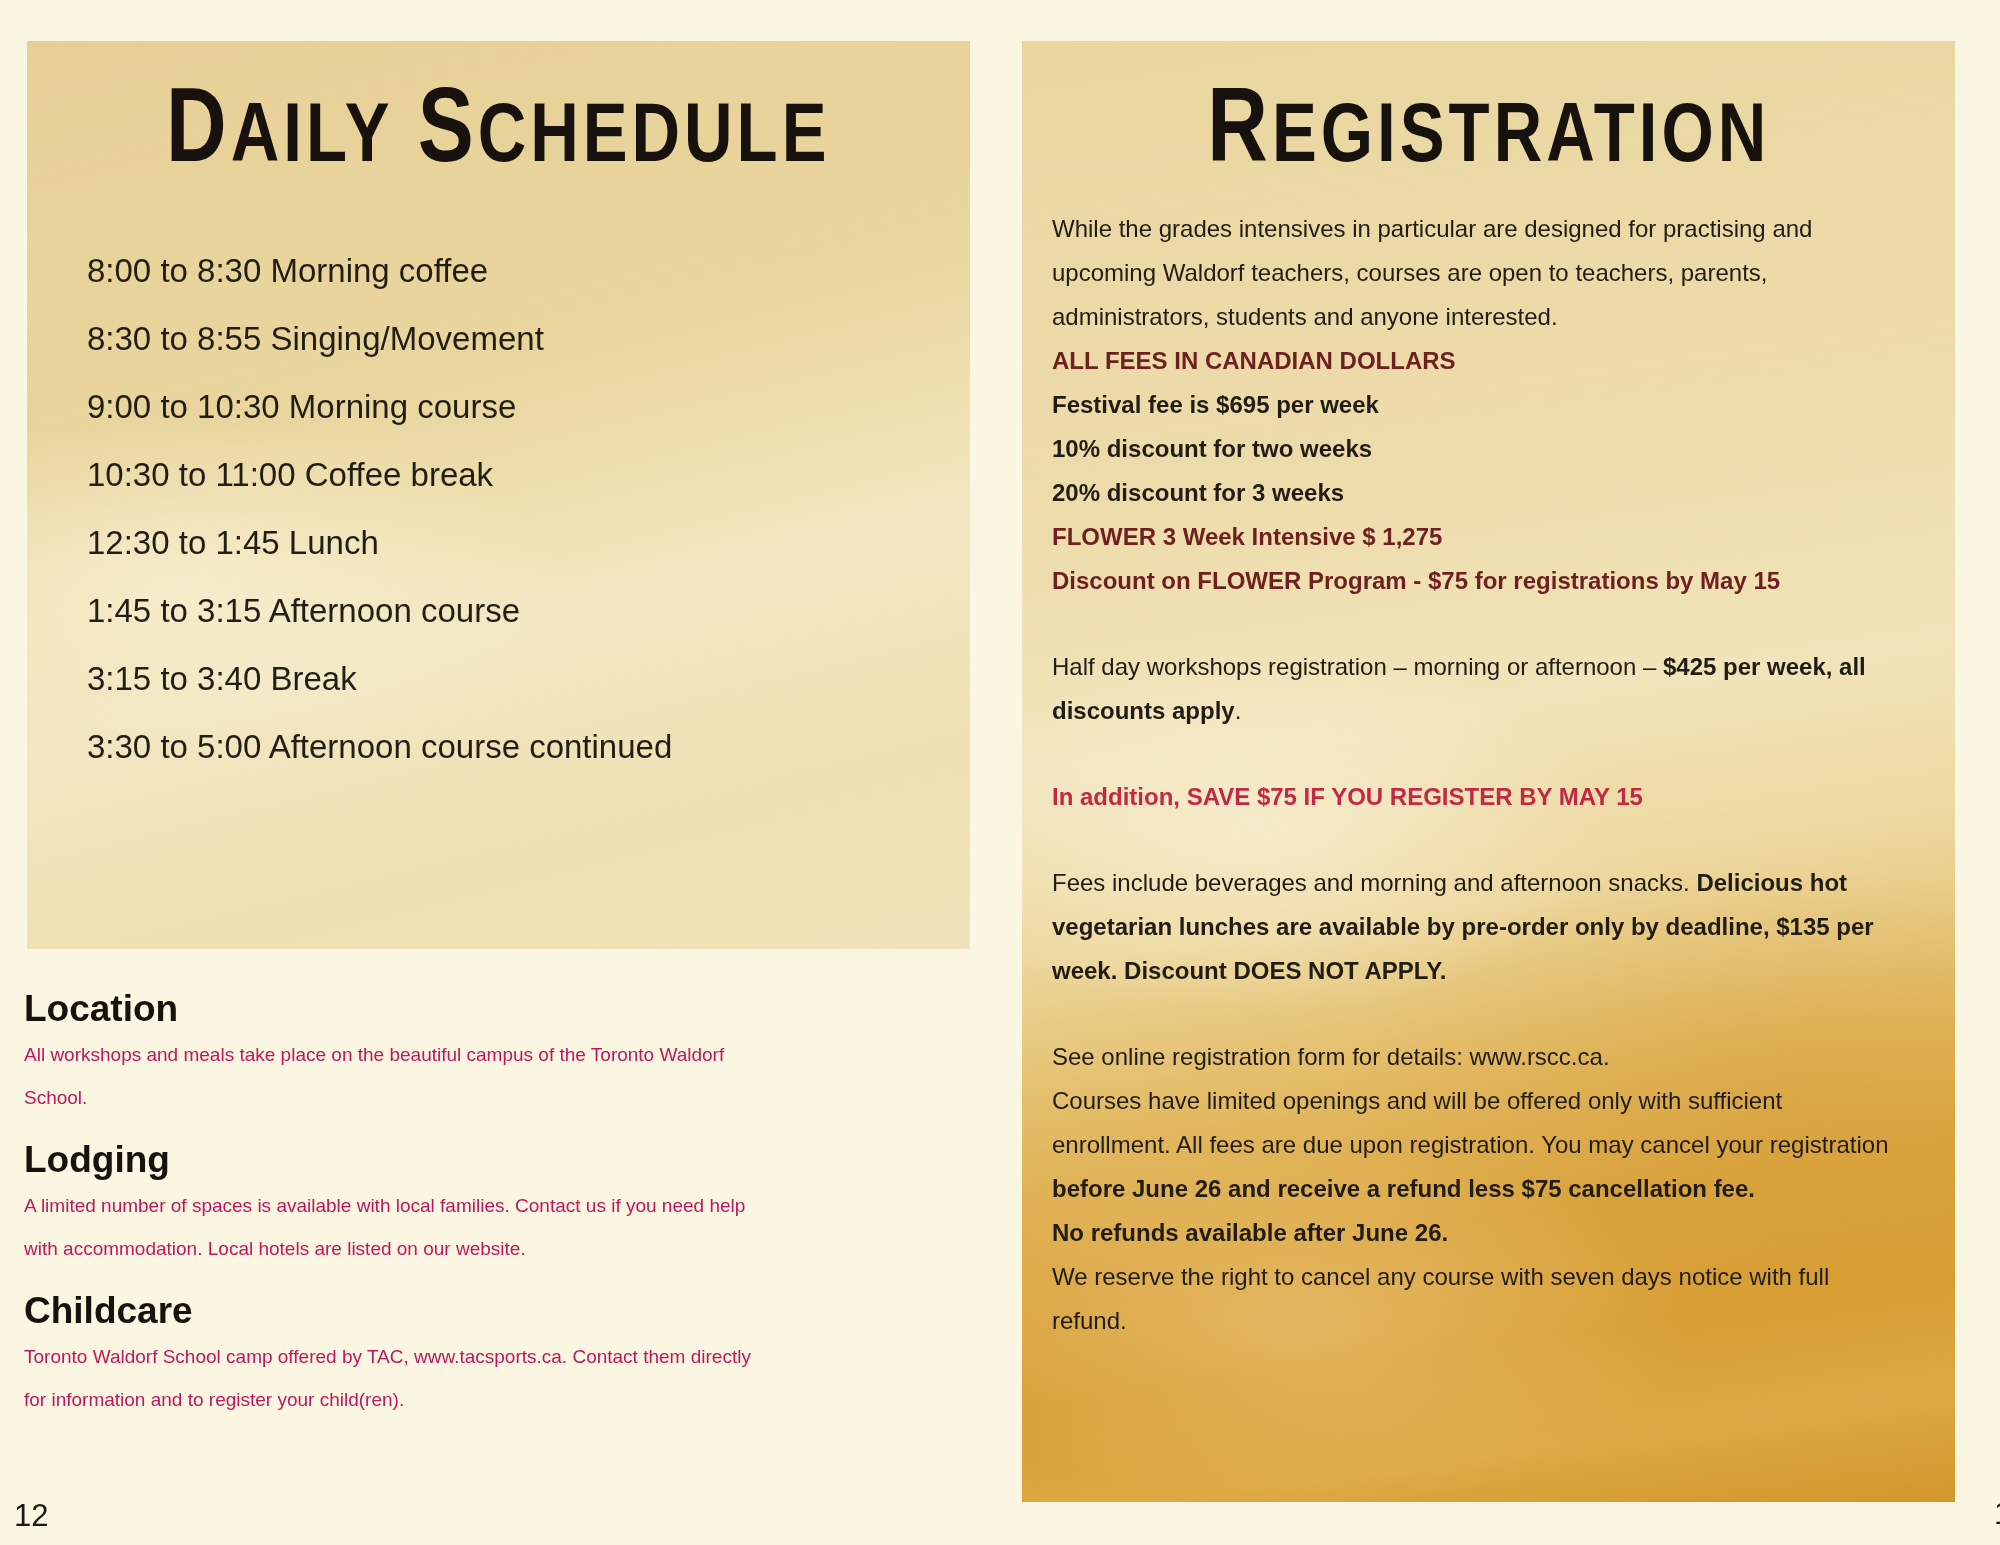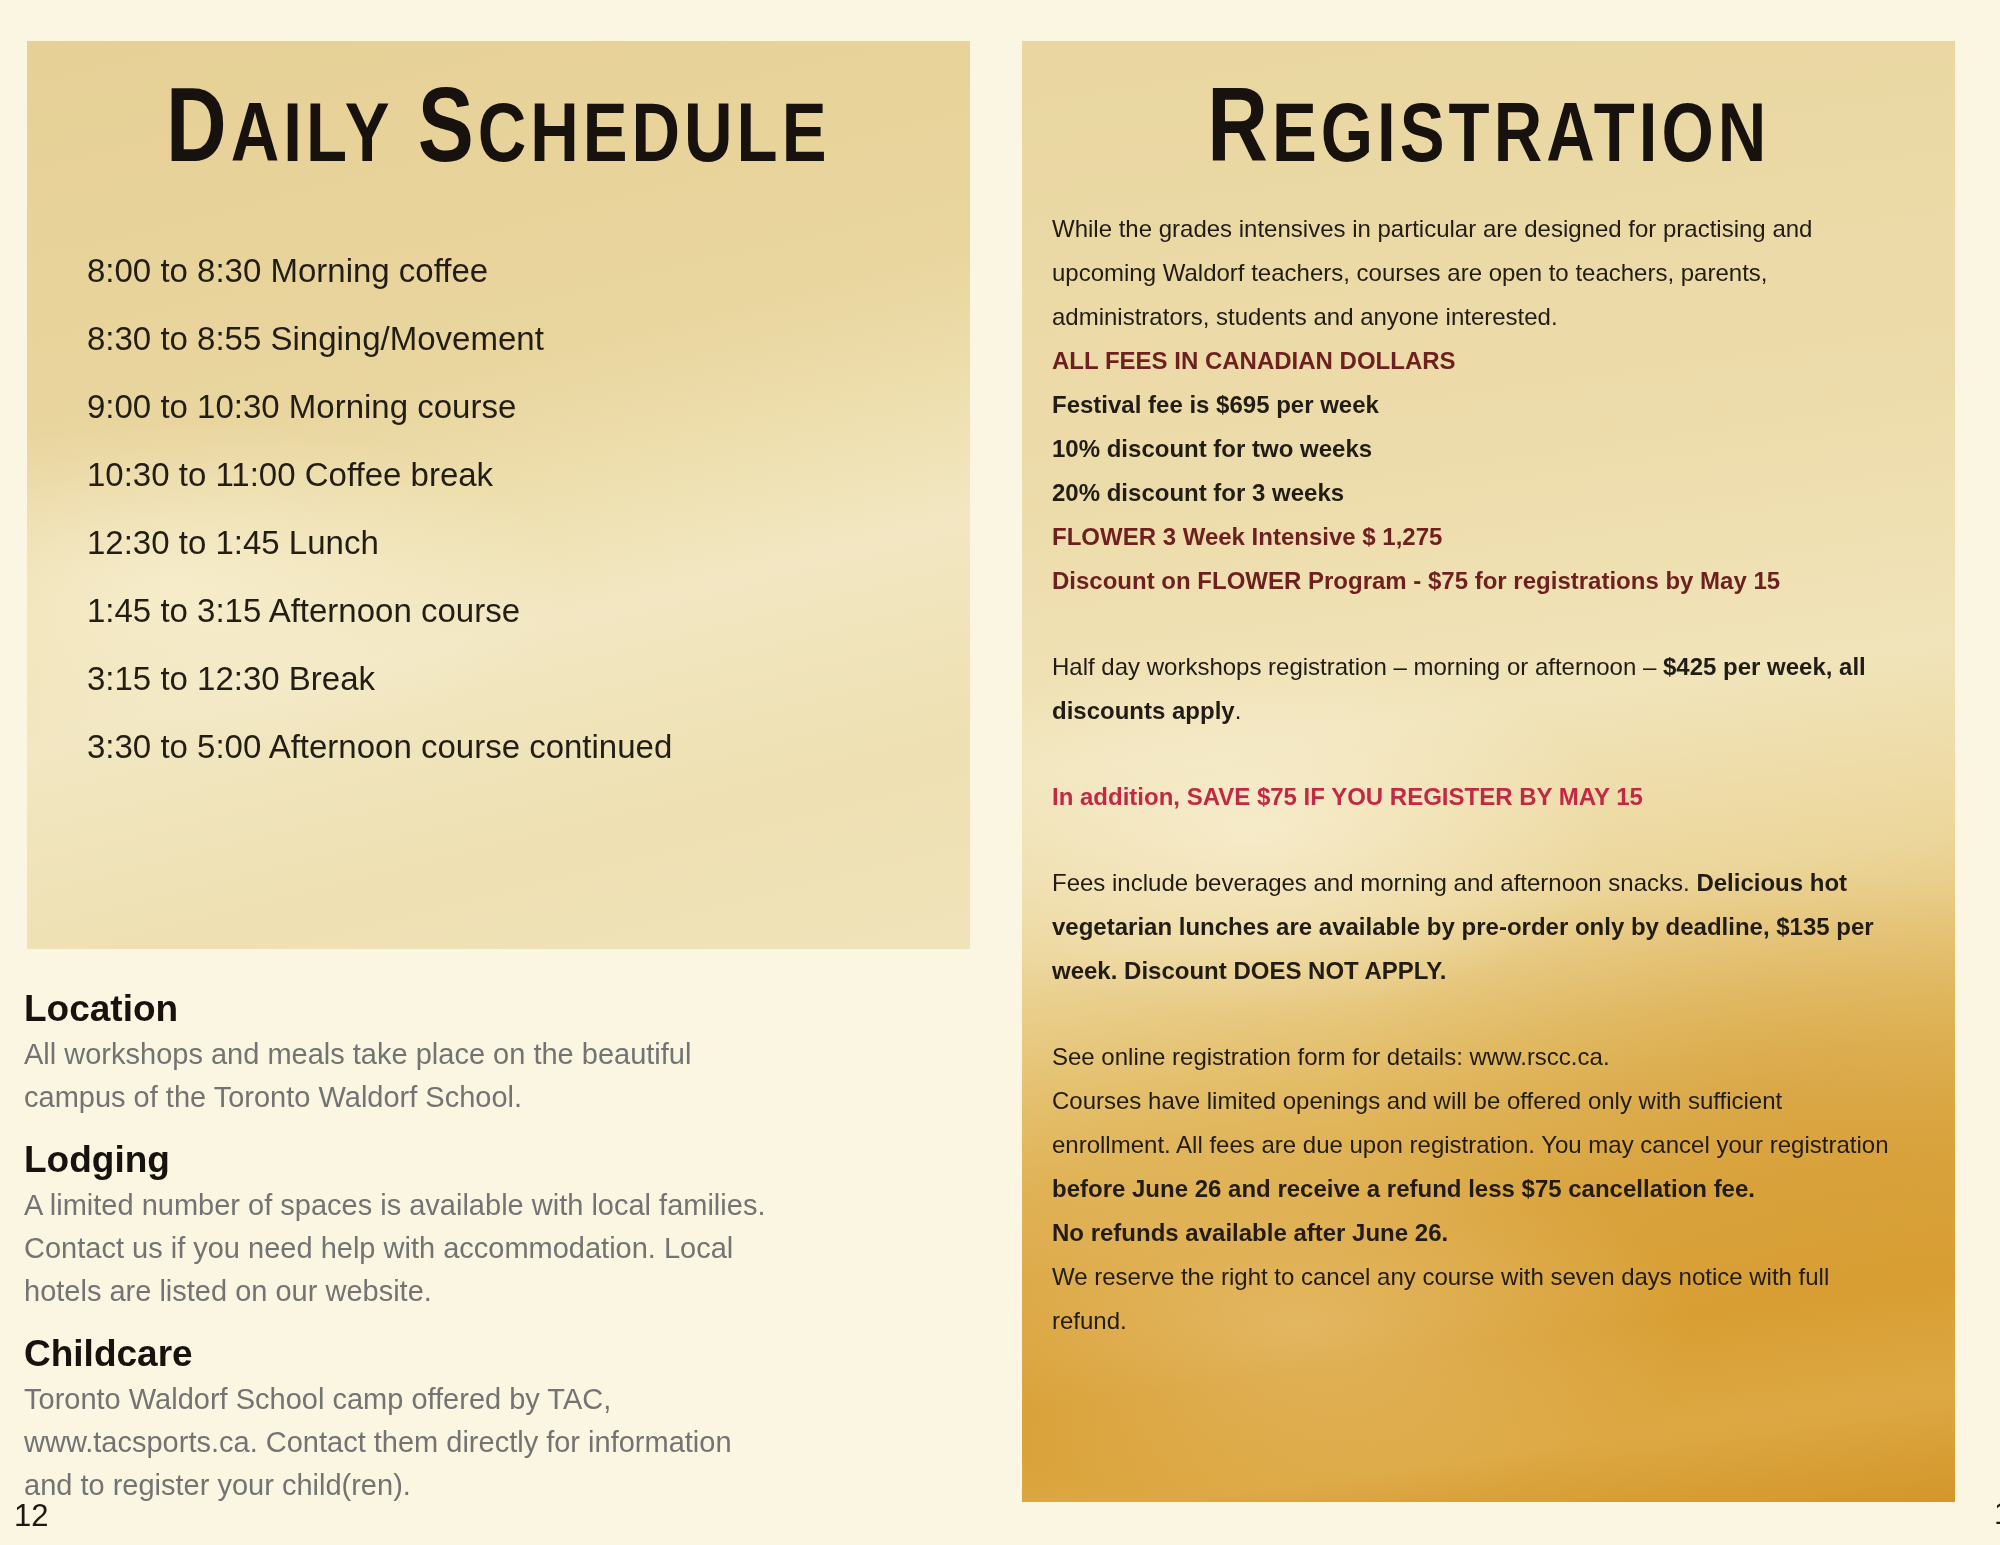--- a/index.html
+++ b/index.html
@@ -57,21 +57,21 @@
   .schedule-note {
     margin:8px 0 0 60px;
     width:706px;
     font-size:26px;
     line-height:32px;
     color:#221d15;
   }
 
   .info-sections { position:absolute; left:24px; top:988px; width:745px; }
   .info-heading { font-size:37px; line-height:41px; font-weight:700; color:#17120d; margin-bottom:4px; }
-  .info-body { font-size:29px; line-height:43px; margin-bottom:20px; color:#737373; }
+  .info-body { font-size:19px; line-height:43px; margin-bottom:20px; color:#be185d; }
 
   .right-body { padding:20px 50px 0 30px; font-size:24px; line-height:44px; }
 
   .fee-line { font-weight:700; }
   .maroon { color:#6e1f1f; }
   .crimson { color:#c22944; }
 
   .para { margin-top:42px; white-space:pre-line; }
   .b { font-weight:700; }
   .save-line { font-weight:700; }
@@ -87,21 +87,21 @@
   <h1 class="panel-title">
     <span class="title-inner"><span class="title-word">Daily</span><span class="title-word">Schedule</span></span>
   </h1>
   <ul class="schedule">
     <li>8:00 to 8:30 Morning coffee</li>
     <li>8:30 to 8:55 Singing/Movement</li>
     <li>9:00 to 10:30 Morning course</li>
     <li>10:30 to 11:00 Coffee break</li>
     <li>12:30 to 1:45 Lunch</li>
     <li>1:45 to 3:15 Afternoon course</li>
-    <li>3:15 to 12:30 Break</li>
+    <li>3:15 to 3:40 Break</li>
     <li>3:30 to 5:00 Afternoon course continued</li>
   </ul>
 </section>
 
 <div class="info-sections">
   <div>
     <h2 class="info-heading">Location</h2>
     <p class="info-body">All workshops and meals take place on the beautiful campus of the Toronto Waldorf School.</p>
   </div>
   <div>

